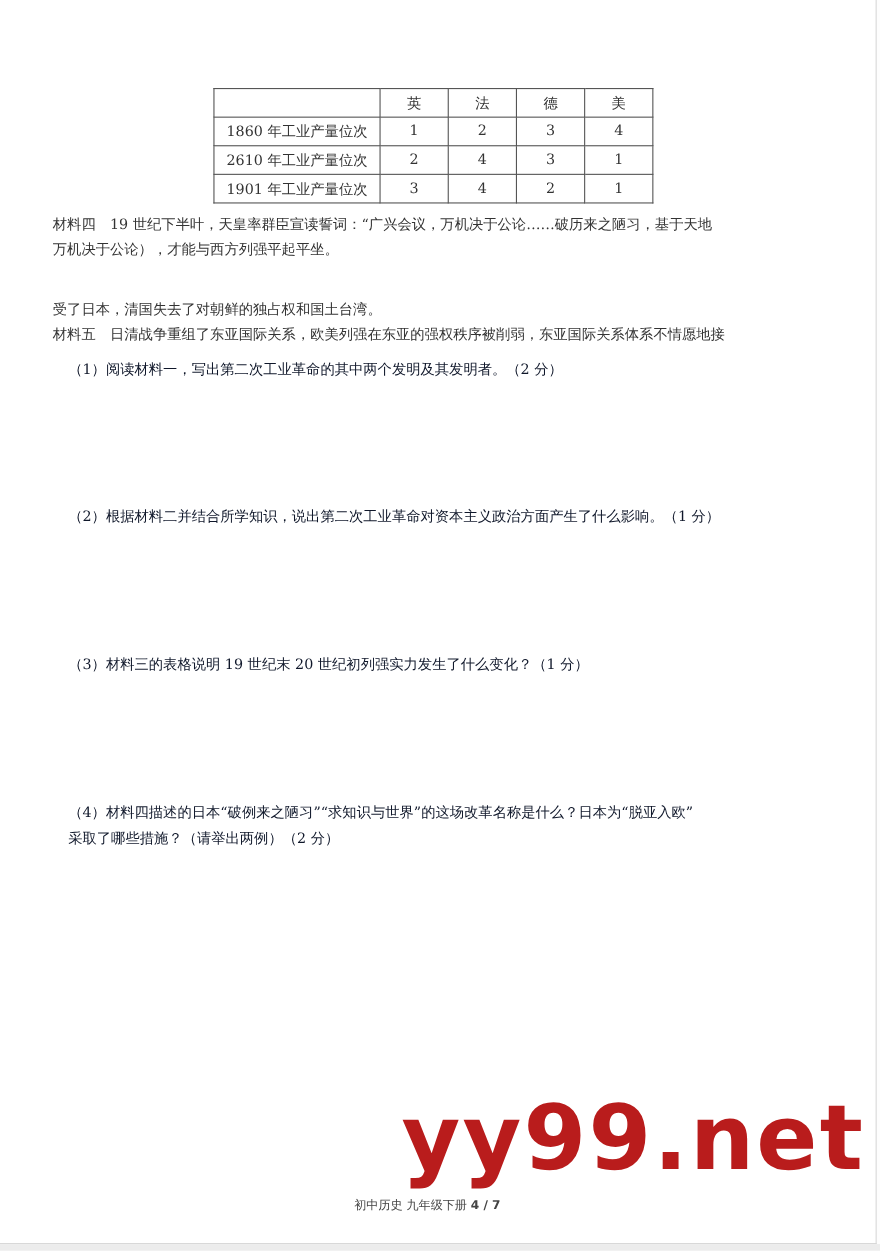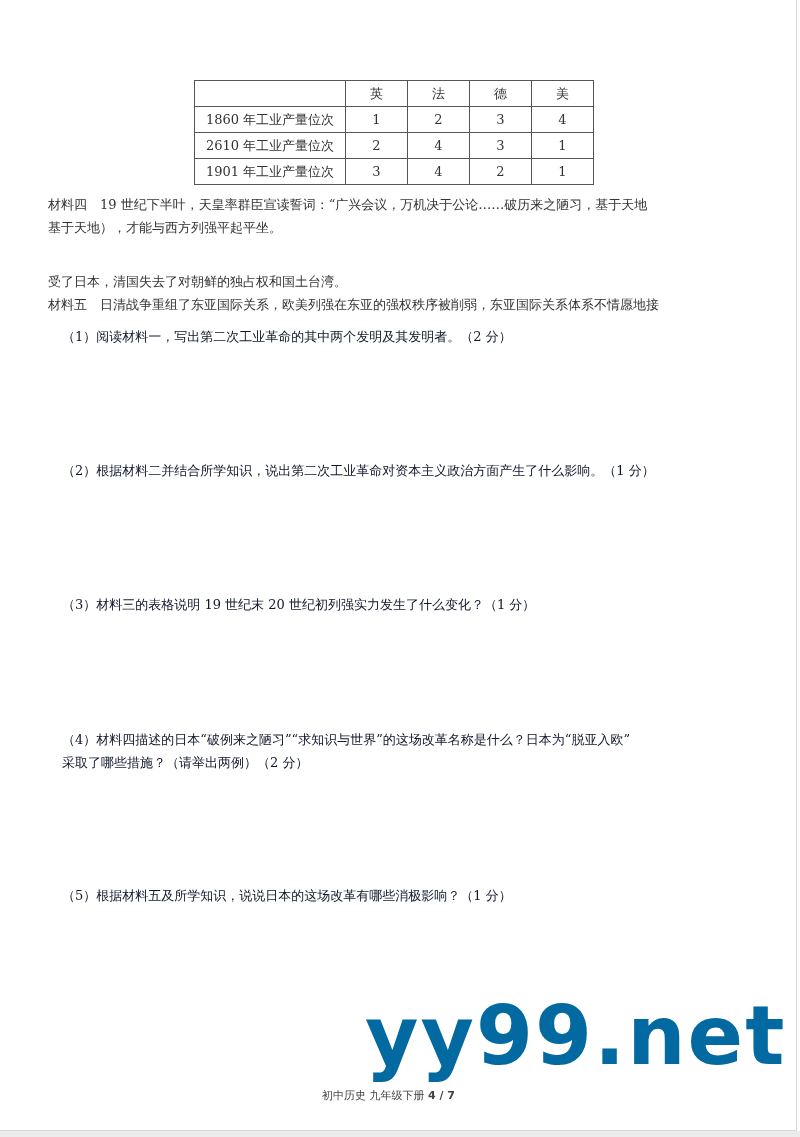--- a/index.html
+++ b/index.html
@@ -33,21 +33,21 @@
   table.rank .cn { width: 61px; }
   .txt {
     position: absolute; left: 48px; width: 680px;
     font-size: 13px; line-height: 23px; color: #333;
   }
   .q { position: absolute; left: 62px; font-size: 13px; line-height: 23px; color: #0f172a; width: 680px; }
   .watermark {
     position: absolute; left: 365px; top: 995px;
     font-family: "DejaVu Sans", "Liberation Sans", sans-serif;
     font-weight: bold; font-size: 82px; letter-spacing: 2px;
-    color: #0369a1; line-height: 1;
+    color: #b91c1c; line-height: 1;
   }
   .footer {
     position: absolute; left: 322px; top: 1088px;
     font-size: 11px; color: #444;
   }
   .footer b { font-family: "DejaVu Sans", "Liberation Sans", sans-serif; font-size: 11px; }
 </style>
 </head>
 <body>
 
@@ -81,36 +81,35 @@
       <td>3</td>
       <td>4</td>
       <td>2</td>
       <td>1</td>
     </tr>
   </tbody>
     </table>
 
   <div class="txt" style="top:193px;">
     <div>材料四　19 世纪下半叶，天皇率群臣宣读誓词：“广兴会议，万机决于公论……破历来之陋习，基于天地</div>
-    <div>基于天地），才能与西方列强平起平坐。</div>
+    <div>万机决于公论），才能与西方列强平起平坐。</div>
   </div>
 
   <div class="txt" style="top:270px;">
     <div>受了日本，清国失去了对朝鲜的独占权和国土台湾。</div>
     <div>材料五　日清战争重组了东亚国际关系，欧美列强在东亚的强权秩序被削弱，东亚国际关系体系不情愿地接</div>
   </div>
 
   <div class="q" style="top:325px;">（1）阅读材料一，写出第二次工业革命的其中两个发明及其发明者。（2 分）</div>
   <div class="q" style="top:459px;">（2）根据材料二并结合所学知识，说出第二次工业革命对资本主义政治方面产生了什么影响。（1 分）</div>
   <div class="q" style="top:593px;">（3）材料三的表格说明 19 世纪末 20 世纪初列强实力发生了什么变化？（1 分）</div>
   <div class="q" style="top:728px;">
     <div>（4）材料四描述的日本“破例来之陋习”“求知识与世界”的这场改革名称是什么？日本为“脱亚入欧”</div>
     <div>采取了哪些措施？（请举出两例）（2 分）</div>
   </div>
-  <div class="q" style="top:884px;">（5）根据材料五及所学知识，说说日本的这场改革有哪些消极影响？（1 分）</div>
 
   <div class="watermark">yy99.net</div>
 
   <div class="footer">
     <span>初中历史  九年级下册</span>
     <b>4 / 7</b>
   </div>
 </div>
 <div class="bottom-strip"></div>
 

